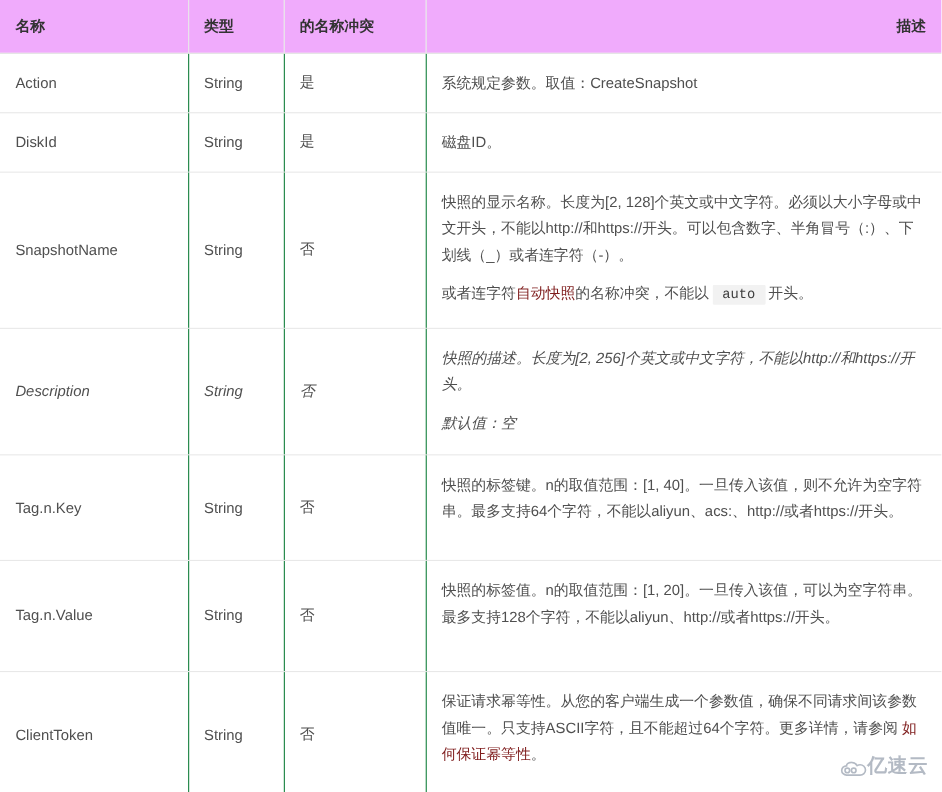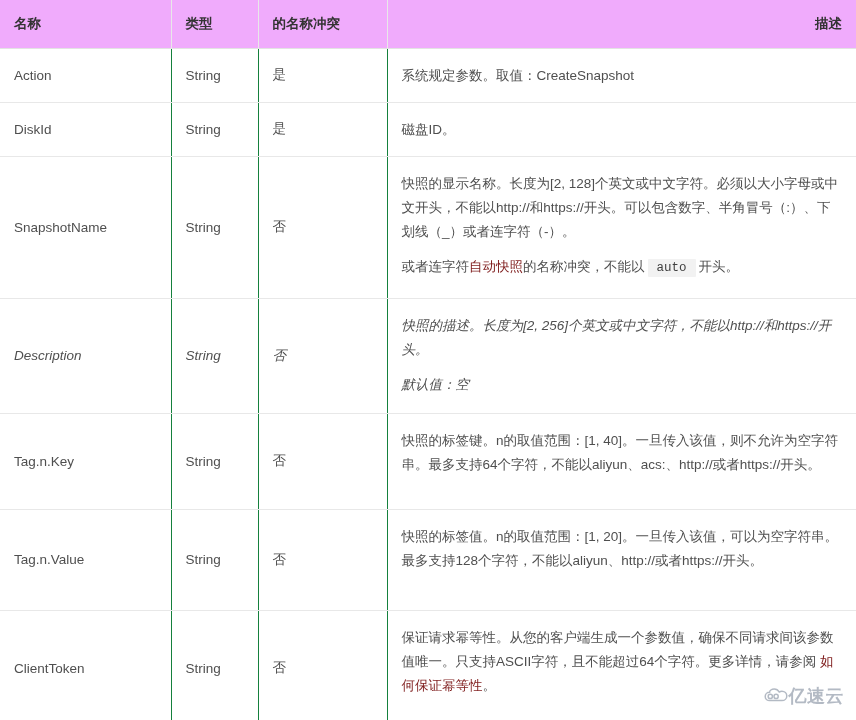--- a/index.html
+++ b/index.html
@@ -87,21 +87,21 @@
   tr.r-desc       td { height: 115px; font-style: italic; }
   tr.r-tagkey     td { height: 96px; }
   tr.r-tagvalue   td { height: 101px; }
   tr.r-token      td { height: 116px; }
 
   .watermark {
     position: absolute;
     right: 12px;
     top: 684px;
     display: flex;
-    align-items: center;
+    align-items: flex-end;
     gap: 0;
     opacity: 0.72;
     pointer-events: none;
   }
   .watermark .wm-text {
     font-size: 18px;
     font-weight: bold;
     color: #97a0ae;
     letter-spacing: 0.5px;
   }

